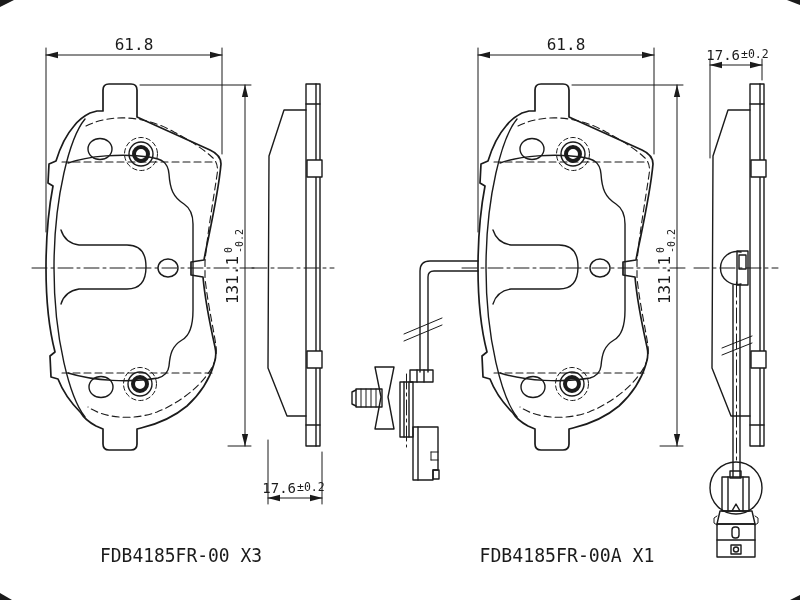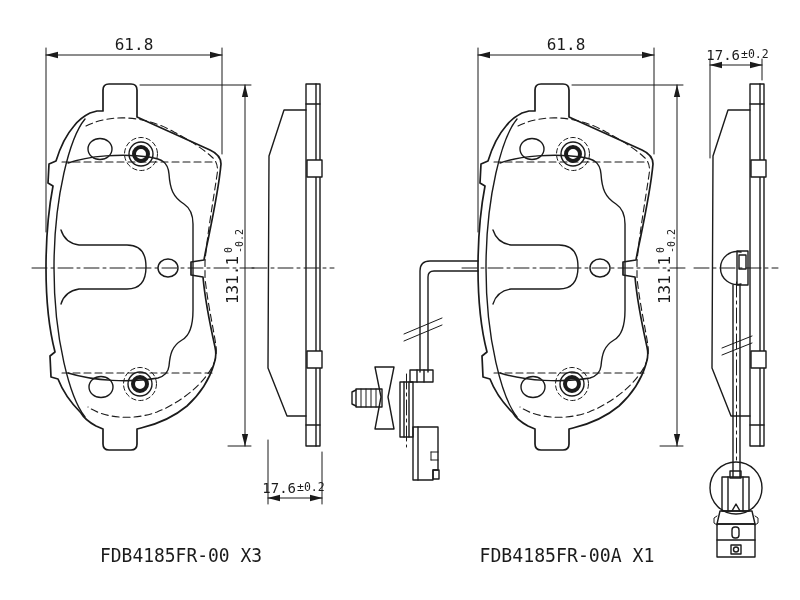--- a/index.html
+++ b/index.html
@@ -1,16 +1,16 @@
 <!DOCTYPE html>
 <html><head>
 <meta charset="utf-8">
 <style>
   html,body{margin:0;padding:0;background:#ffffff;}
-  .stage{position:relative;width:800px;height:600px;background:#ffffff;overflow:hidden;border-radius:31px;}
+  .stage{position:relative;width:800px;height:600px;background:#ffffff;overflow:hidden;}
   svg{display:block;}
   svg path,svg line,svg rect,svg circle,svg ellipse,svg polyline{
     stroke:#1b1b1b;fill:none;stroke-width:1.4;stroke-linecap:round;stroke-linejoin:round;}
   svg .s2{stroke-width:1.7;}
   svg .thin{stroke-width:1;}
   svg .lw4{stroke-width:4;}
   svg .dash{stroke-dasharray:7 4;stroke-width:1.1;}
   svg .dashc{stroke-dasharray:4.5 3;stroke-width:1;}
   svg .cl{stroke-dasharray:15 4 3 4;stroke-width:1;}
   svg .wf{fill:#ffffff;}

